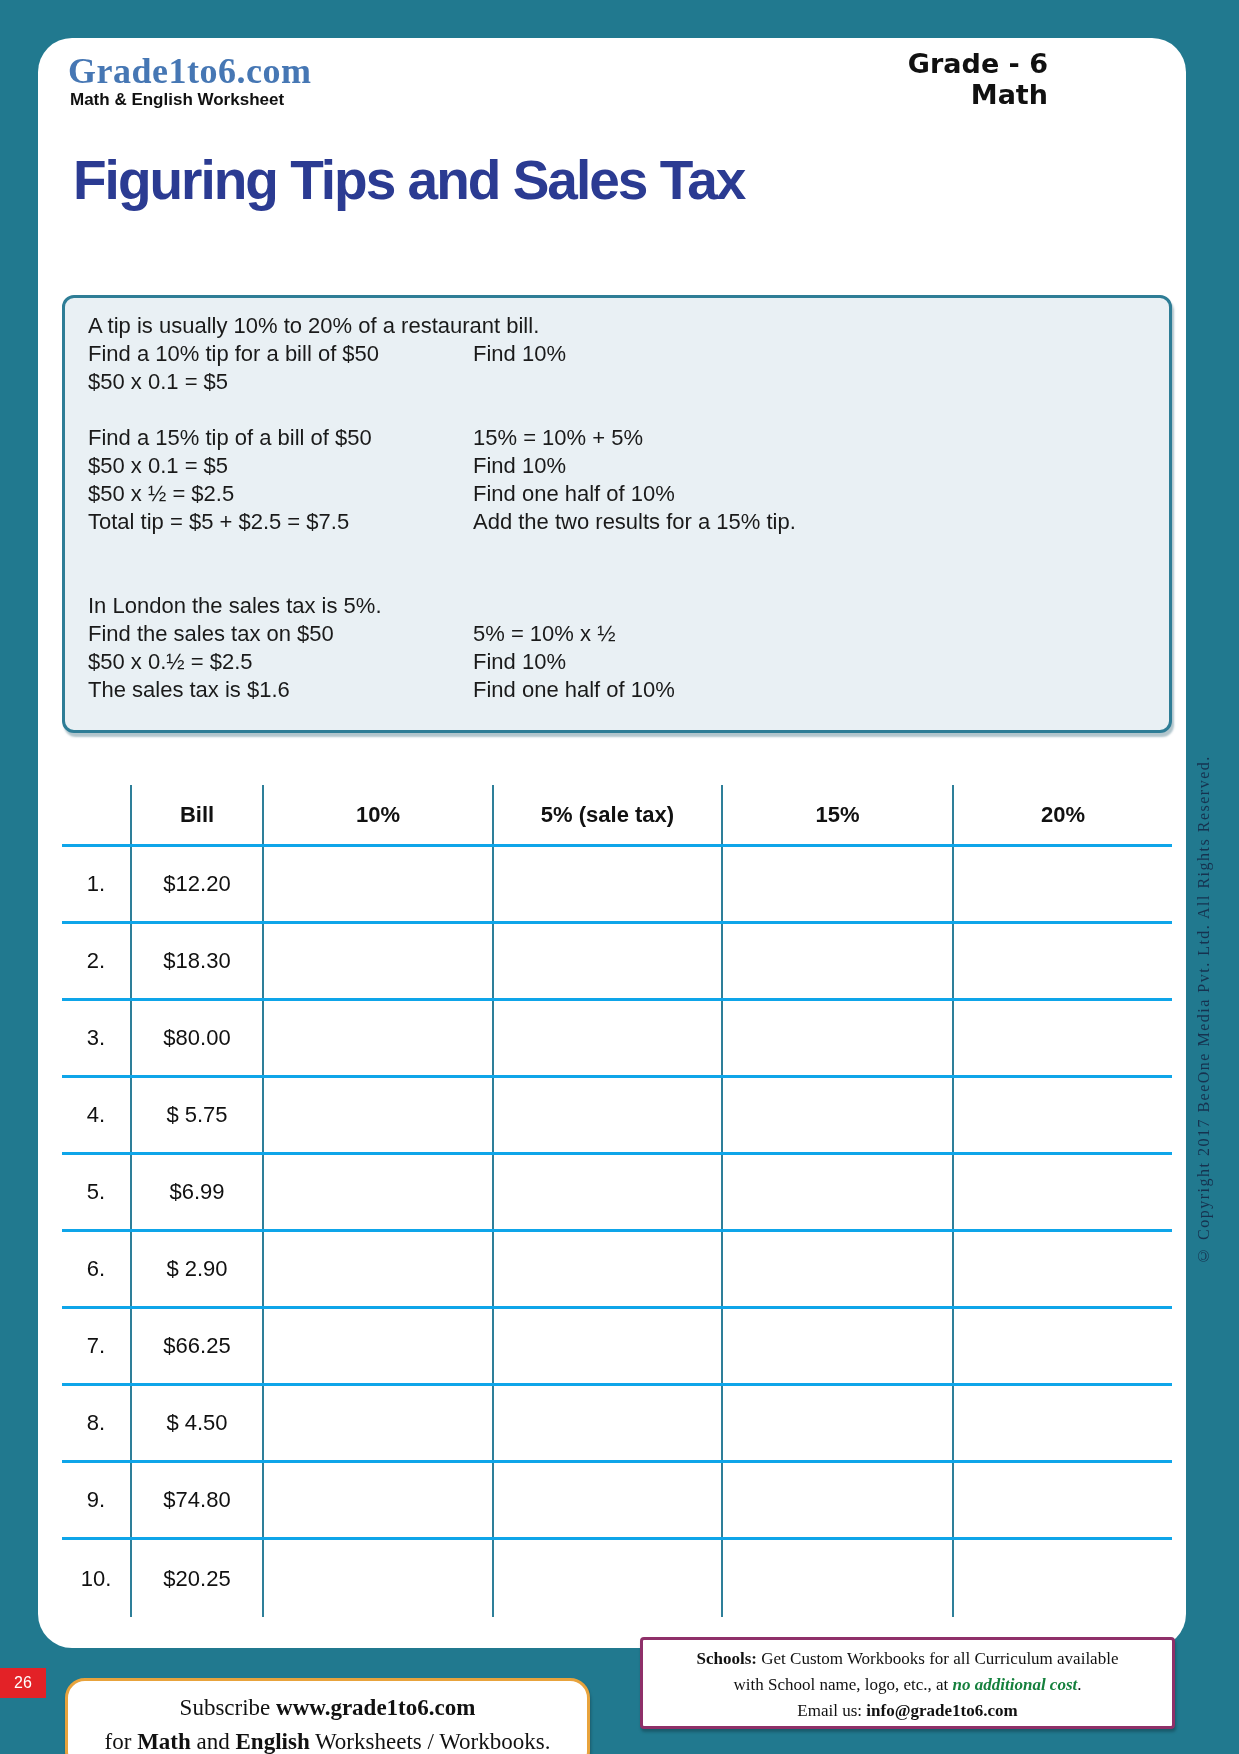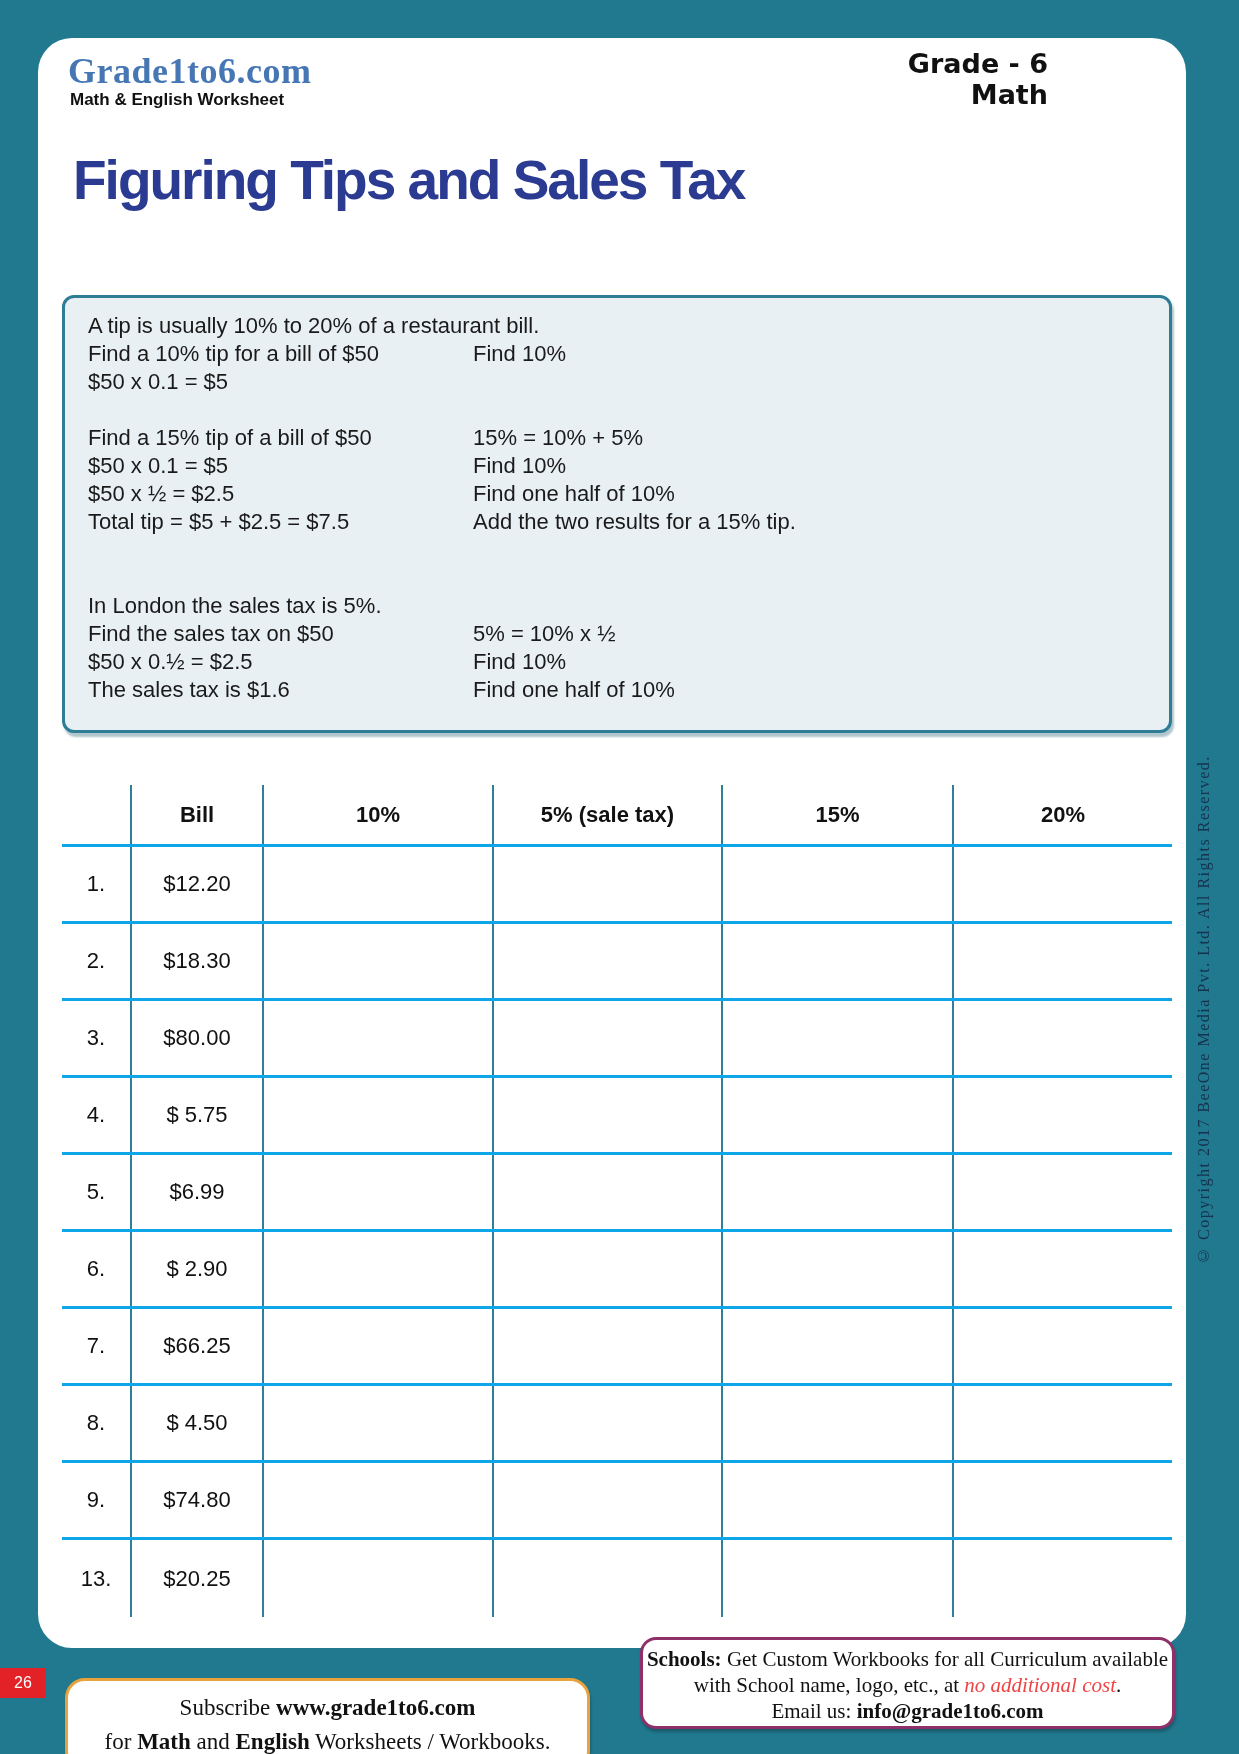--- a/index.html
+++ b/index.html
@@ -39,25 +39,25 @@
         font-family:"Liberation Serif",serif;font-size:16px;letter-spacing:1.5px;color:#16324F;
         display:flex;align-items:center;justify-content:center;}
   
   .pagenum{position:absolute;left:0;top:1668px;width:46px;height:30px;background:#E32227;
         color:#ffffff;font-size:16px;display:flex;align-items:center;justify-content:center;}
   .subscribe{position:absolute;left:65px;top:1636px;width:525px;height:93px;box-sizing:border-box;
         background:#ffffff;border:3px solid #E8A33C;border-radius:20px;text-align:center;
         font-family:"Liberation Serif",serif;font-size:23px;color:#111111;padding-top:10px;
         line-height:34px;box-shadow:1px 3px 3px rgba(0,0,0,0.25);margin-top:42px;}
   .schools{position:absolute;left:640px;top:1637px;width:535px;height:92px;box-sizing:border-box;
-        background:#ffffff;border:3px solid #8F3069;border-radius:16px;text-align:center;
-        font-family:"Liberation Serif",serif;font-size:21px;color:#111111;padding-top:6px;
+        background:#ffffff;border:3px solid #8F3069;border-radius:4px;text-align:center;
+        font-family:"Liberation Serif",serif;font-size:17px;color:#111111;padding-top:6px;
         line-height:26px;box-shadow:1px 3px 3px rgba(0,0,0,0.25);}
   .b{font-weight:bold;}
-  .red-it{font-weight:normal;font-style:italic;color:#ef4444;}
+  .red-it{font-weight:bold;font-style:italic;color:#15803d;}
 </style>
 </head>
 <body>
 
 <div class="canvas">
   <div class="page"></div>
 
   <div class="logo-title">Grade1to6.com</div>
   <div class="logo-sub">Math &amp; English Worksheet</div>
   <div class="grade-block">
@@ -159,21 +159,21 @@
     </div>
     <div class="trow">
       <div class="cell">9.</div>
       <div class="cell">$74.80</div>
       <div class="cell"></div>
       <div class="cell"></div>
       <div class="cell"></div>
       <div class="cell"></div>
     </div>
     <div class="trow last">
-      <div class="cell">13.</div>
+      <div class="cell">10.</div>
       <div class="cell">$20.25</div>
       <div class="cell"></div>
       <div class="cell"></div>
       <div class="cell"></div>
       <div class="cell"></div>
     </div>
   </div>
 
   <div class="copyright">© Copyright 2017 BeeOne Media Pvt. Ltd. All Rights Reserved.</div>
 

